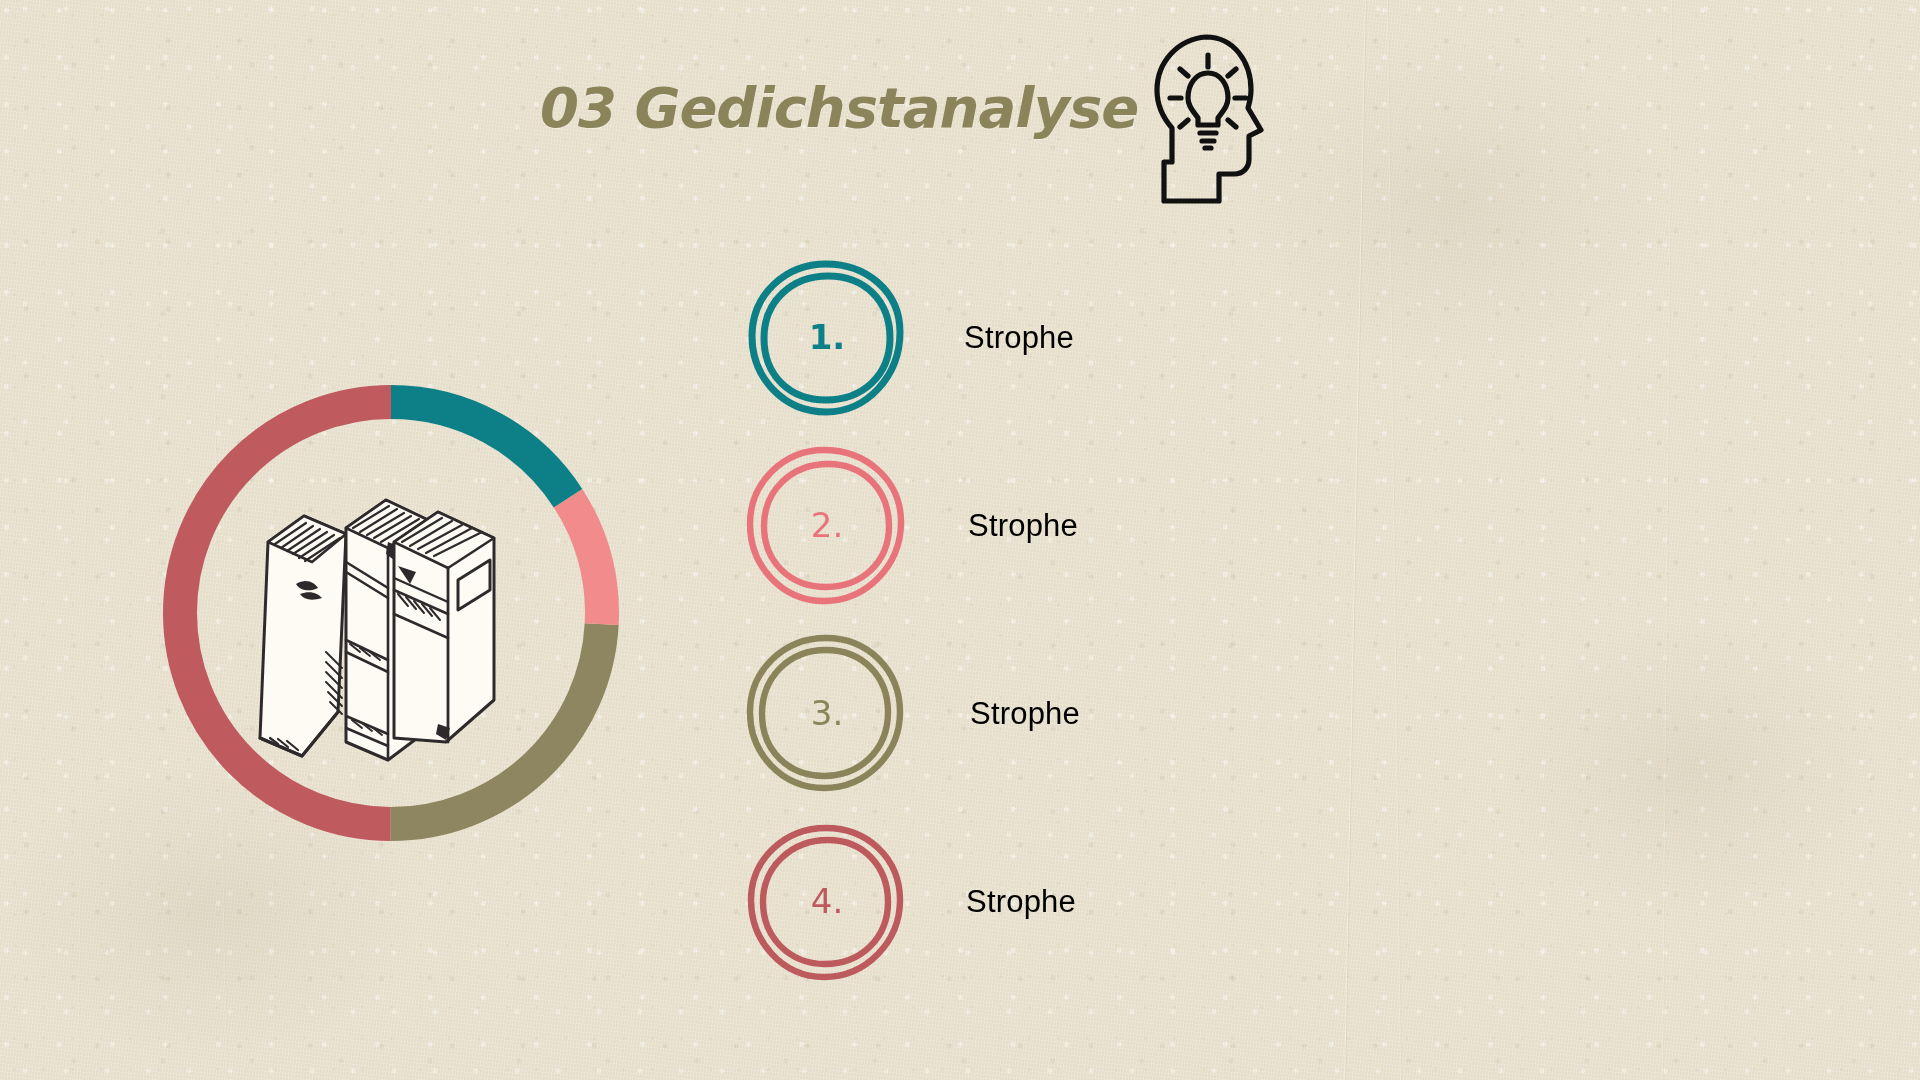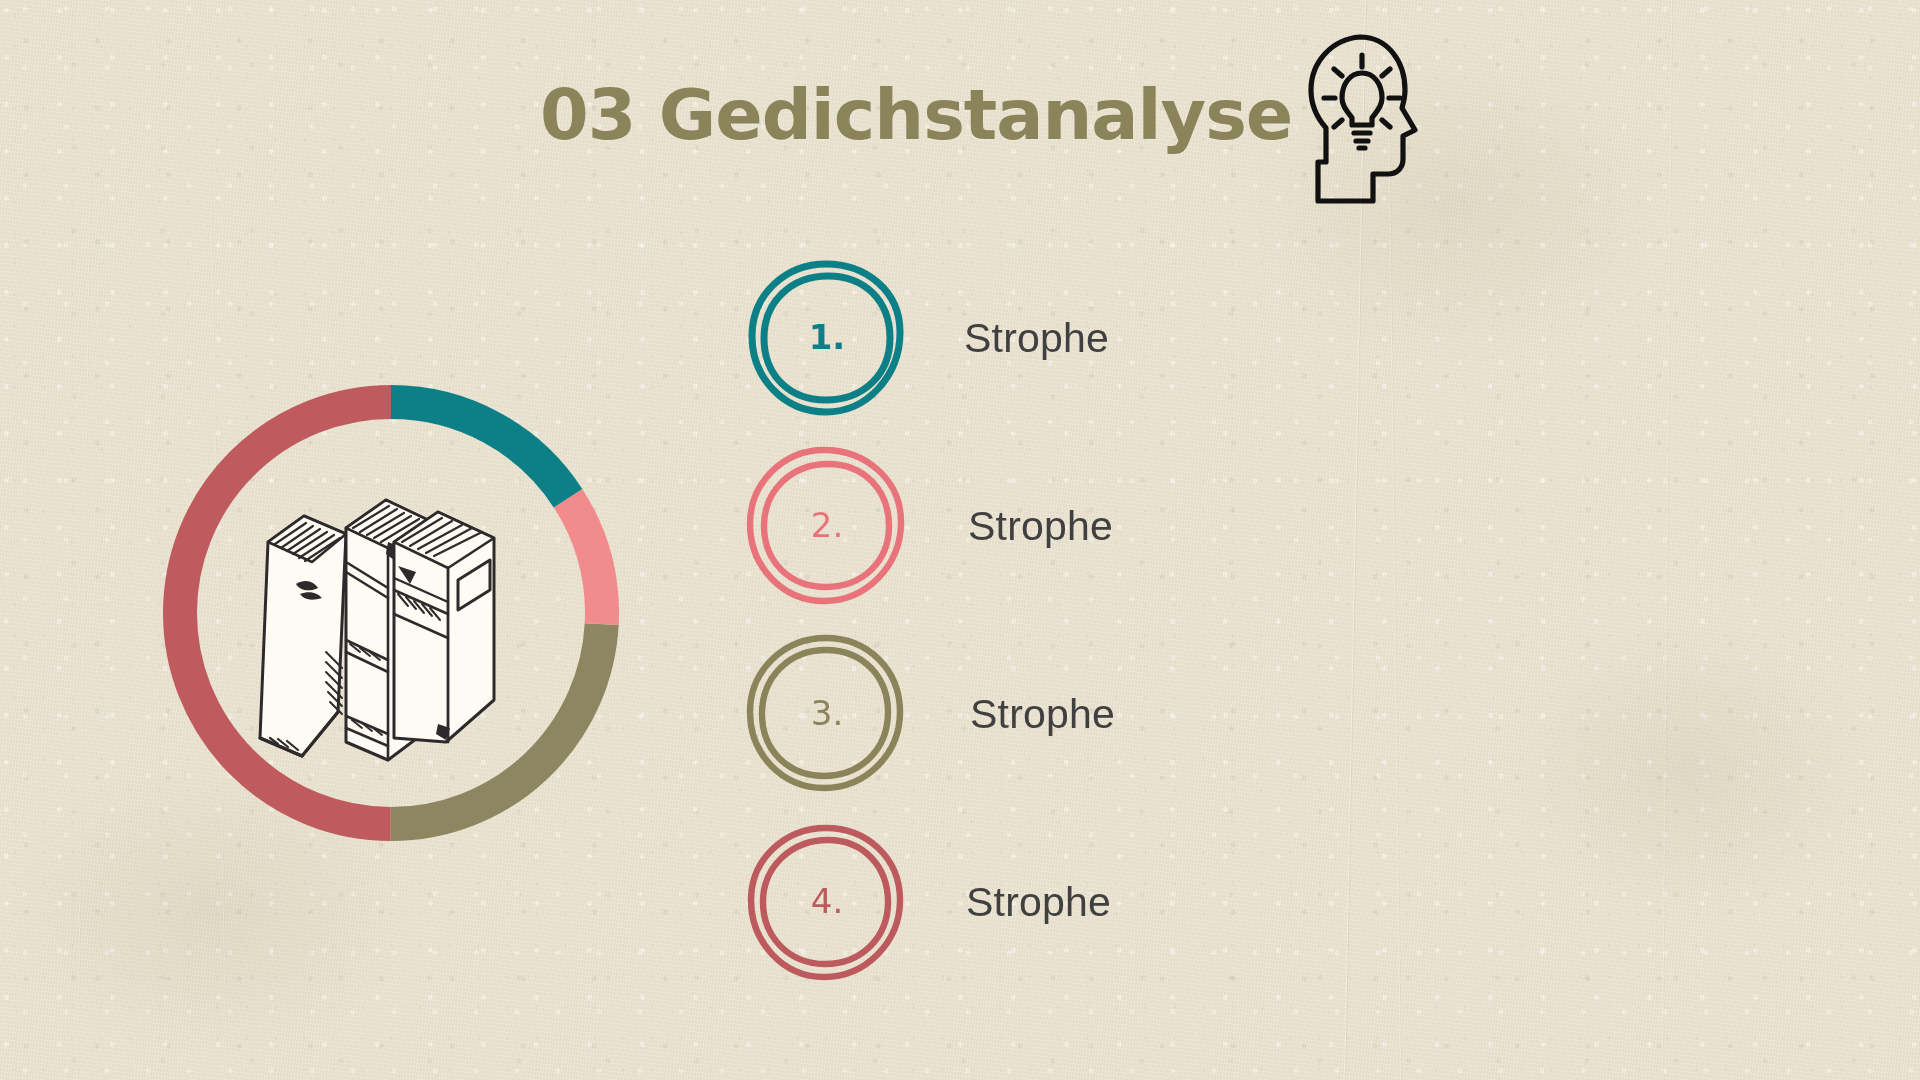--- a/index.html
+++ b/index.html
@@ -76,26 +76,27 @@
     position: absolute;
     left: 540px;
     top: 80px;
     display: flex;
     align-items: flex-start;
     gap: 2px;
   }
   #title-text {
     font-family: "DejaVu Sans", sans-serif;
     font-weight: bold;
-    font-size: 70px;
+    font-size: 56px;
     line-height: 1;
     letter-spacing: -1px;
     color: #8b8359;
     white-space: nowrap;
     text-shadow: 0 1px 0 rgba(255,255,255,.25);
+    font-style: italic;
   }
   #head-icon {
     margin-left: 4px;
     margin-top: -56px;
     width: 150px;
     height: 190px;
     flex: none;
   }
 
   
@@ -156,23 +157,23 @@
     padding-left: 2px;
     padding-bottom: 2px;
   }
   .badge.b0 .badge-num { color: #0d7f87; }
   .badge.b1 .badge-num { color: #e8737b; font-weight: normal; }
   .badge.b2 .badge-num { color: #8b8359; font-weight: normal; }
   .badge.b3 .badge-num { color: #bc5a5e; font-weight: normal; }
 
   .step-label {
     font-family: "Liberation Sans", sans-serif;
-    font-size: 41px;
+    font-size: 31px;
     font-weight: normal;
-    color: #404040;
+    color: #000000;
     white-space: nowrap;
     letter-spacing: .2px;
   }
   .step.s0 .step-label { margin-left: 52px; }
   .step.s1 .step-label { margin-left: 56px; }
   .step.s2 .step-label { margin-left: 58px; }
   .step.s3 .step-label { margin-left: 54px; }
 </style>
 </head>
 <body>

